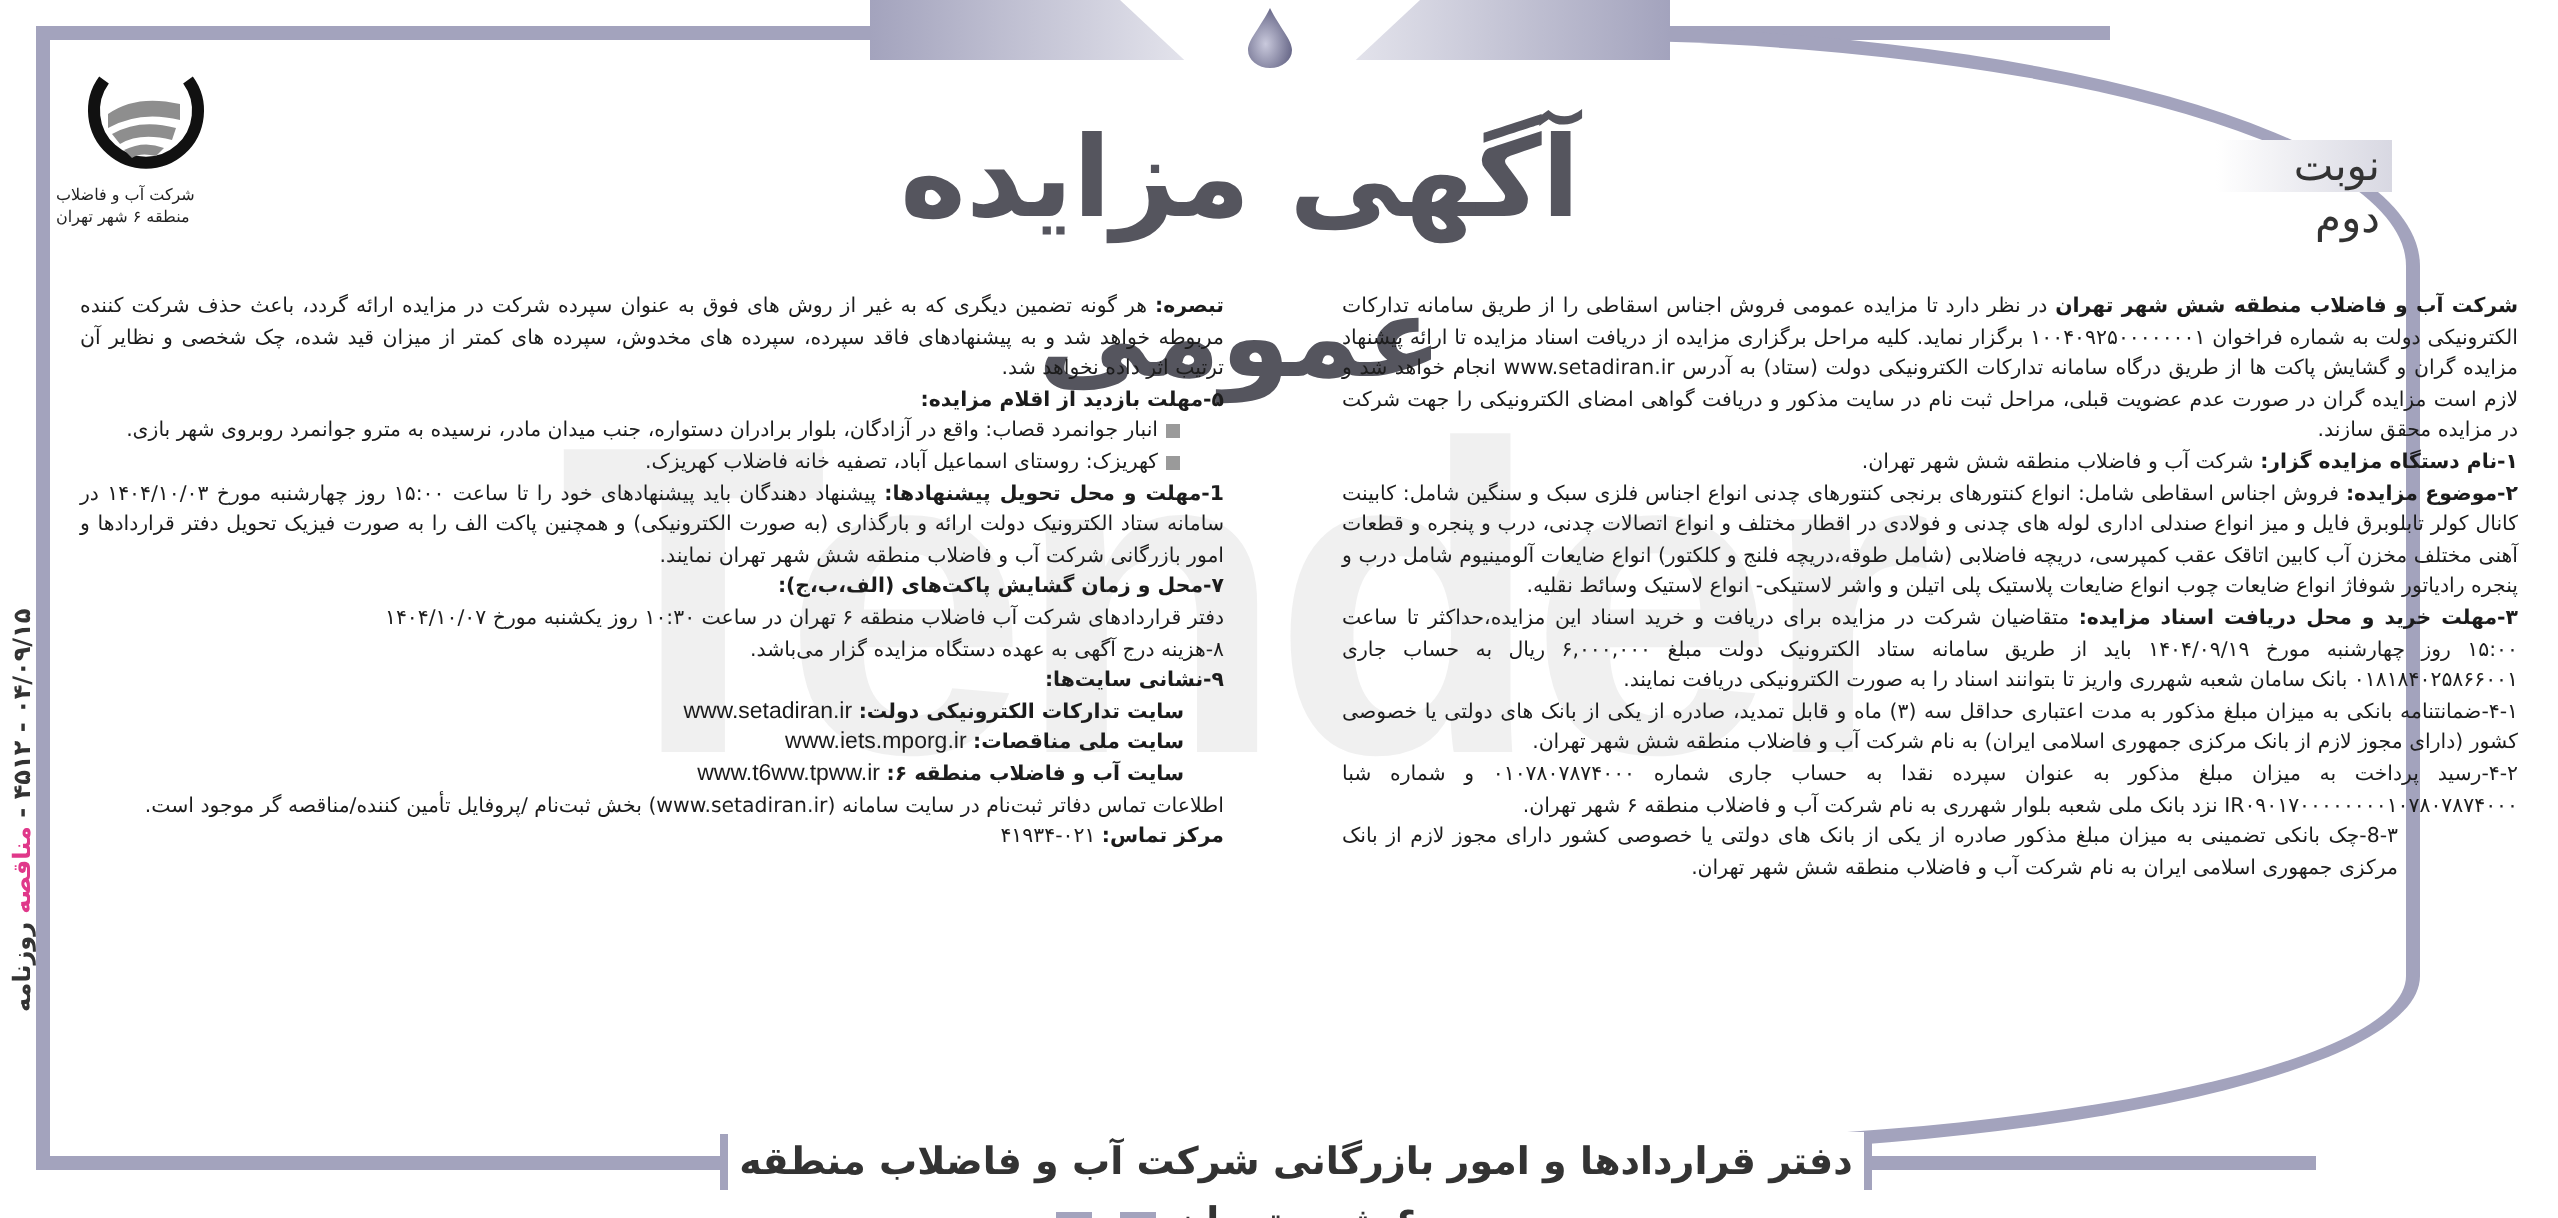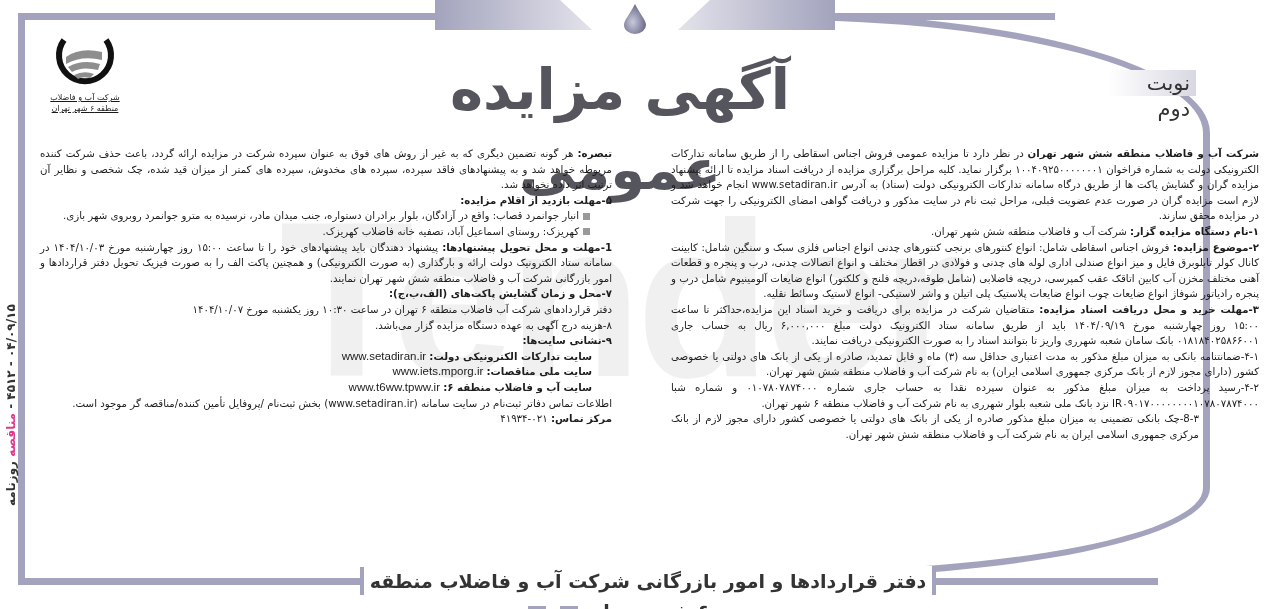--- a/index.html
+++ b/index.html
@@ -26,21 +26,21 @@
   .banner-notch {
     position: absolute; left: 560px; top: 0; width: 150px; height: 42px;
     background: #fff;
     clip-path: polygon(0 0, 100% 0, 70% 100%, 30% 100%);
   }
   .drop-icon {
     position: absolute; left: 620px; top: 2px; width: 30px; height: 32px;
   }
 
   
-  .logo { position: absolute; left: 40px; top: 22px; width: 90px; text-align: center; text-decoration: underline; }
+  .logo { position: absolute; left: 28px; top: 22px; width: 90px; text-align: left; }
   .logo svg { width: 70px; height: 70px; display: block; margin: 0 auto; }
   .logo-text { font-size: 8px; line-height: 11px; color: #222; direction: rtl; }
 
   
   .title {
     position: absolute; left: 400px; top: 50px; width: 440px; height: 80px;
     text-align: center; direction: rtl;
     font-family: "DejaVu Sans", sans-serif; font-weight: bold; font-size: 56px; line-height: 80px;
     color: #55555e; letter-spacing: -1px;
   }

